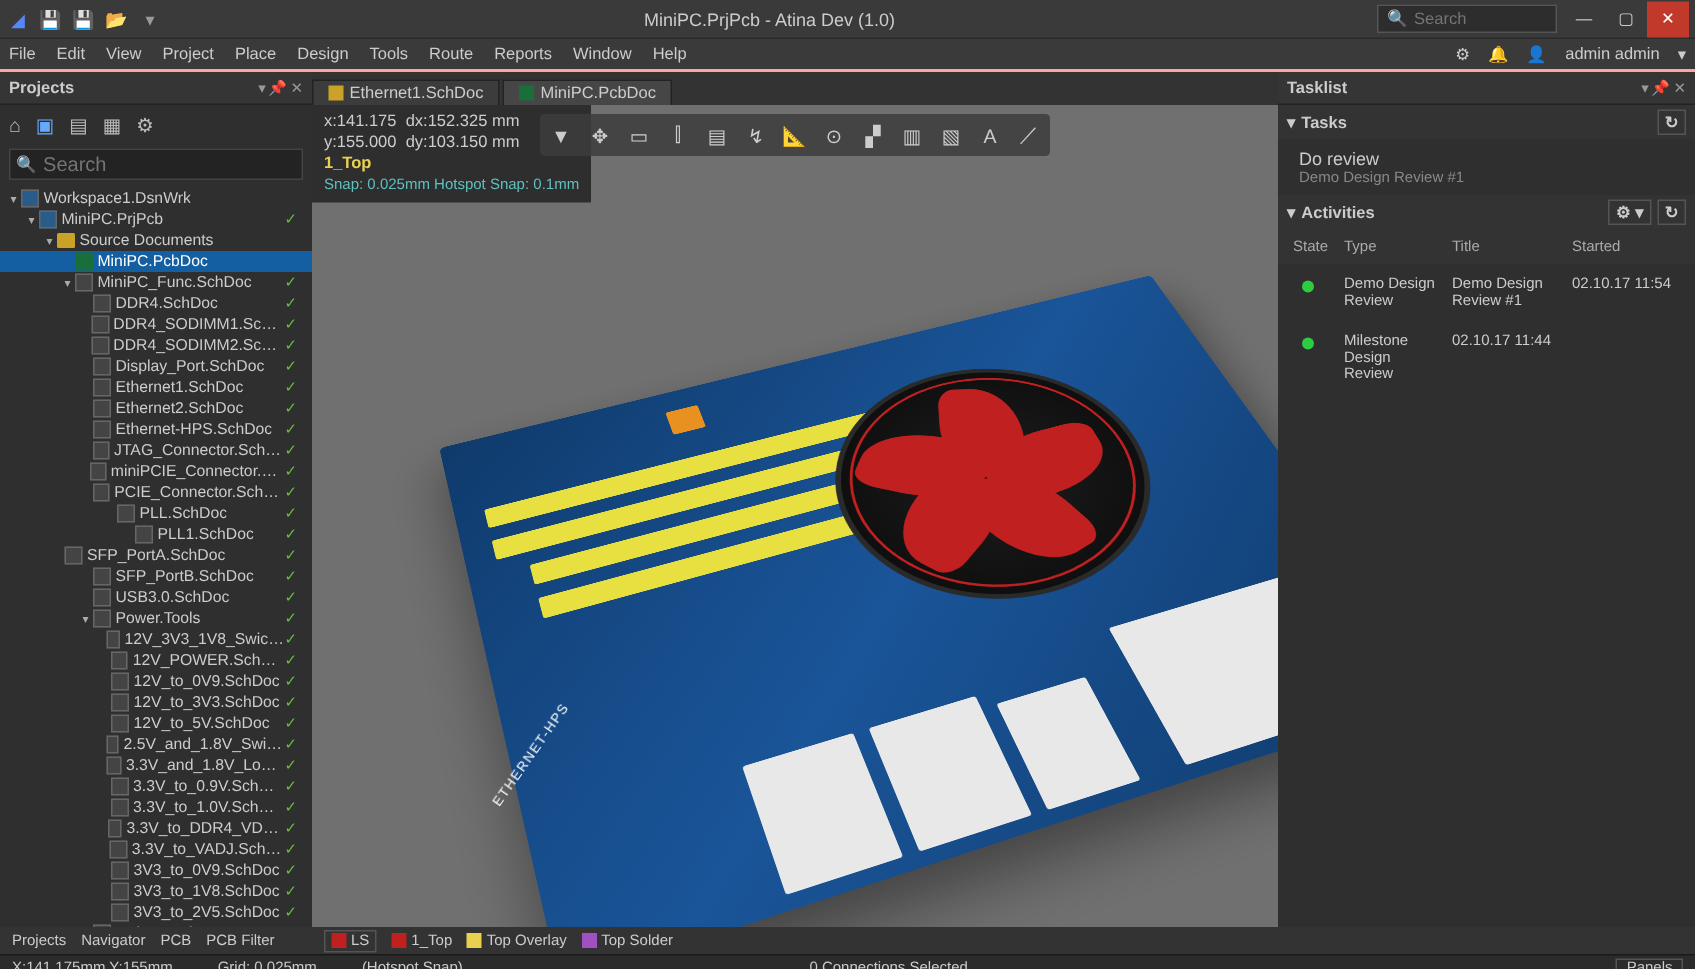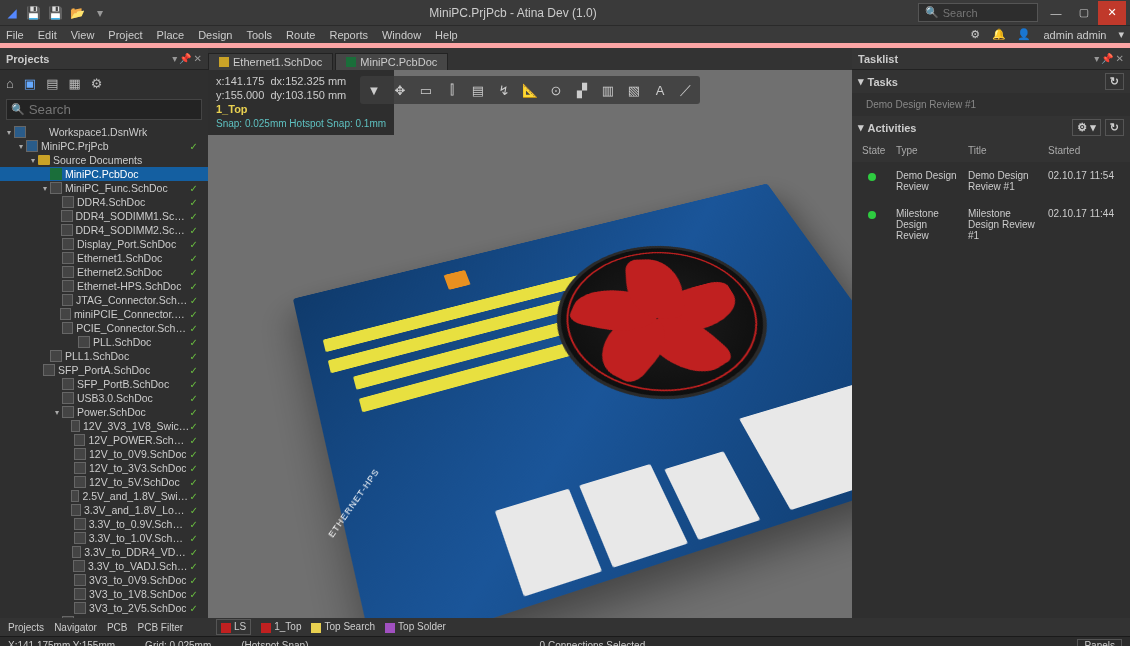--- a/index.html
+++ b/index.html
@@ -7,21 +7,21 @@
 .title-bar { height: 26px; background: #3a3a3a; display: flex; align-items: center; padding: 0 4px; border-bottom: 1px solid #2a2a2a; }
 .title-bar .icons-left { display: flex; gap: 6px; align-items: center; }
 .title-bar .icons-left span { width: 16px; height: 16px; display: inline-flex; align-items: center; justify-content: center; font-size: 12px; color: #999; cursor: pointer; }
 .title-bar .title { flex: 1; text-align: center; font-size: 12px; }
 .title-bar .right-controls { display: flex; align-items: center; gap: 4px; }
 .search-box { background: #2d2d2d; border: 1px solid #555; padding: 2px 6px; width: 120px; display: flex; align-items: center; gap: 4px; }
 .search-box input { background: transparent; border: none; color: #ccc; font-size: 11px; width: 90px; outline: none; }
 .window-btns { display: flex; }
 .window-btns span { width: 28px; height: 24px; display: flex; align-items: center; justify-content: center; cursor: pointer; }
 .window-btns .close { background: #c0392b; color: #fff; }
-.menu-bar { height: 22px; display: flex; align-items: center; padding: 0 6px; gap: 10px; border-bottom: 5px solid #fca5a5; }
+.menu-bar { height: 22px; display: flex; align-items: center; padding: 0 6px; gap: 10px; border-bottom: 2px solid #fca5a5; }
 .menu-bar .menu-left { display: flex; gap: 14px; }
 .menu-bar span { cursor: pointer; font-size: 11px; }
 .menu-bar .menu-right { margin-left: auto; display: flex; align-items: center; gap: 12px; }
 .main-row { display: flex; height: 570px; }
 .panel-left { width: 208px; background: #2f2f2f; display: flex; flex-direction: column; }
 .panel-header { height: 22px; background: #353535; display: flex; align-items: center; padding: 0 6px; justify-content: space-between; border-bottom: 1px solid #222; }
 .panel-toolbar { height: 26px; display: flex; align-items: center; gap: 10px; padding: 0 6px; }
 .panel-toolbar span { font-size: 13px; color: #bbb; cursor: pointer; }
 .panel-search { padding: 3px 6px; }
 .panel-search .sb { background: #232323; border: 1px solid #444; padding: 2px 4px; display: flex; align-items: center; gap: 4px; }
@@ -147,21 +147,21 @@
     <div class="panel-search">
       <div class="sb">
         <span>🔍</span>
         <input placeholder="Search" style="">
       </div>
     </div>
     <div class="tree" id="tree">
         <div class="tree-item" style="padding-left: 4px;">
           <span class="arrow">▾</span>
           <span class="file-sch" style="background: rgb(42, 92, 138);"></span>
-          <span style="overflow: hidden; text-overflow: ellipsis; margin-left: 20px;">Workspace1.DsnWrk</span>
+          <span style="overflow: hidden; text-overflow: ellipsis;">Workspace1.DsnWrk</span>
         </div>
         <div class="tree-item" style="padding-left: 16px;">
           <span class="arrow">▾</span>
           <span class="file-sch" style="background: rgb(42, 92, 138);"></span>
           <span style="overflow: hidden; text-overflow: ellipsis;">MiniPC.PrjPcb</span>
           <span class="check">✓</span>
         </div>
         <div class="tree-item" style="padding-left: 28px;">
           <span class="arrow">▾</span>
           <span class="folder"></span>
@@ -237,21 +237,21 @@
           <span class="file-sch"></span>
           <span style="overflow: hidden; text-overflow: ellipsis;">PCIE_Connector.SchDoc</span>
           <span class="check">✓</span>
         </div>
         <div class="tree-item" style="padding-left: 68px;">
           <span class="arrow"></span>
           <span class="file-sch"></span>
           <span style="overflow: hidden; text-overflow: ellipsis;">PLL.SchDoc</span>
           <span class="check">✓</span>
         </div>
-        <div class="tree-item" style="padding-left: 40px;">
+        <div class="tree-item" style="padding-left: 80px;">
           <span class="arrow"></span>
           <span class="file-sch"></span>
           <span style="overflow: hidden; text-overflow: ellipsis;">PLL1.SchDoc</span>
           <span class="check">✓</span>
         </div>
         <div class="tree-item" style="padding-left: 33px;">
           <span class="arrow"></span>
           <span class="file-sch"></span>
           <span style="overflow: hidden; text-overflow: ellipsis;">SFP_PortA.SchDoc</span>
           <span class="check">✓</span>
@@ -264,21 +264,21 @@
         </div>
         <div class="tree-item" style="padding-left: 52px;">
           <span class="arrow"></span>
           <span class="file-sch"></span>
           <span style="overflow: hidden; text-overflow: ellipsis;">USB3.0.SchDoc</span>
           <span class="check">✓</span>
         </div>
         <div class="tree-item" style="padding-left: 52px;">
           <span class="arrow">▾</span>
           <span class="file-sch"></span>
-          <span style="overflow: hidden; text-overflow: ellipsis;">Power.SchDoc</span>
+          <span style="overflow: hidden; text-overflow: ellipsis;">Power.Tools</span>
           <span class="check">✓</span>
         </div>
         <div class="tree-item" style="padding-left: 64px;">
           <span class="arrow"></span>
           <span class="file-sch"></span>
           <span style="overflow: hidden; text-overflow: ellipsis;">12V_3V3_1V8_Swiches.SchDoc</span>
           <span class="check">✓</span>
         </div>
         <div class="tree-item" style="padding-left: 64px;">
           <span class="arrow"></span>
@@ -432,20 +432,21 @@
         <span>📌</span>
         <span>✕</span>
       </div>
     </div>
     <div class="section-hdr">
       <span>▾</span>
       <span>Tasks</span>
       <span class="refresh">↻</span>
     </div>
     <div class="task-item">
+      <div class="task-title">Do review</div>
       <div class="task-sub">Demo Design Review #1</div>
     </div>
     <div class="act-hdr section-hdr">
       <div style="display:flex;gap:4px;align-items:center;">
         <span>▾</span>
         <span>Activities</span>
       </div>
       <div style="display:flex;gap:4px;">
         <span class="refresh">⚙ ▾</span>
         <span class="refresh">↻</span>
@@ -461,39 +462,38 @@
       <div id="act-rows">
           <div class="table-row">
             <div class="td col-state"><span class="dot"></span></div>
             <div class="td col-type">Demo Design Review</div>
             <div class="td col-title">Demo Design Review #1</div>
             <div class="td col-start">02.10.17 11:54</div>
           </div>
           <div class="table-row">
             <div class="td col-state"><span class="dot"></span></div>
             <div class="td col-type">Milestone Design Review</div>
-            <div class="td col-title">Milestone Design Review #1</div>
             <div class="td col-start">02.10.17 11:44</div>
           </div>
         </div>
     </div>
   </div>
 </div>
 
 <div style="display:flex;">
   <div class="bottom-tabs" id="bottom-tabs" style="width:208px;">
       <span>Projects</span>
       <span>Navigator</span>
       <span>PCB</span>
       <span>PCB Filter</span>
     </div>
   <div class="layers-bar" id="layers-bar" style="flex:1;">
       <span style="background: rgb(51, 51, 51); padding: 1px 4px; border: 1px solid rgb(85, 85, 85);"><span class="layer-swatch" style="background: rgb(192, 32, 32);"></span><span>LS</span></span>
       <span><span class="layer-swatch" style="background: rgb(192, 32, 32);"></span><span>1_Top</span></span>
-      <span><span class="layer-swatch" style="background: rgb(232, 208, 80);"></span><span>Top Search</span></span>
+      <span><span class="layer-swatch" style="background: rgb(232, 208, 80);"></span><span>Top Overlay</span></span>
       <span><span class="layer-swatch" style="background: rgb(160, 80, 192);"></span><span>Top Solder</span></span>
     </div>
 </div>
 
 <div class="status-bar">
   <span>X:141.175mm Y:155mm</span>
   <span>Grid: 0.025mm</span>
   <span>(Hotspot Snap)</span>
   <span style="margin:0 auto;">0 Connections Selected</span>
   <span class="right">Panels</span>

